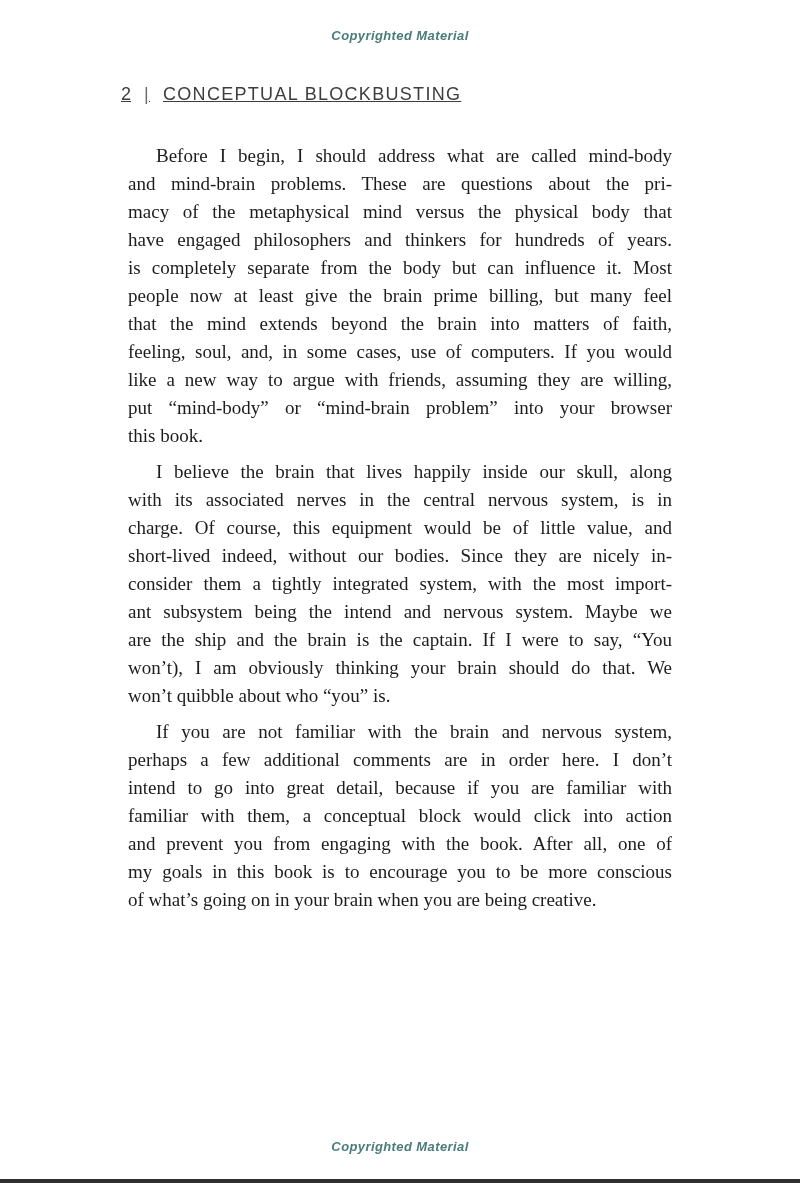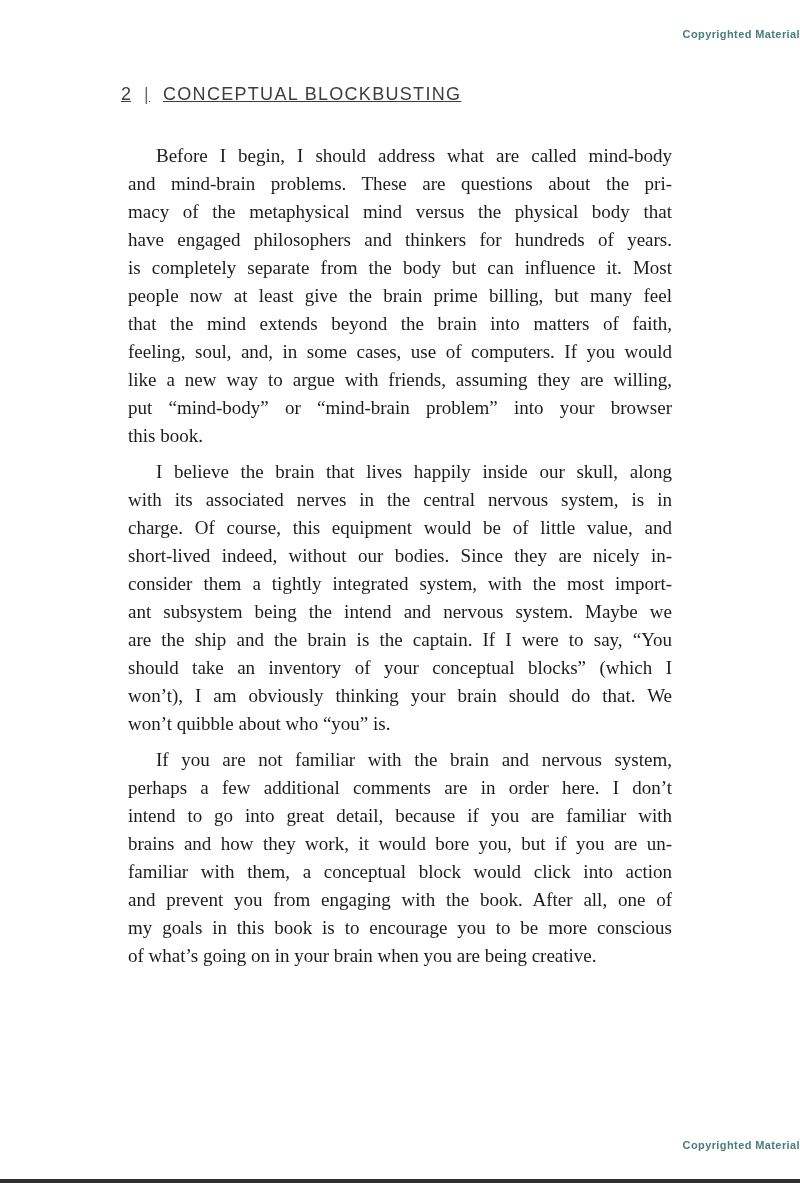--- a/index.html
+++ b/index.html
@@ -11,26 +11,27 @@
     height: 1183px;
     background: #ffffff;
     position: relative;
     font-family: "Liberation Serif", serif;
     overflow: hidden;
   }
   .copyright {
     position: absolute;
     left: 0;
     width: 100%;
-    text-align: right;
+    text-align: center;
     font-family: "Liberation Sans", sans-serif;
     font-weight: bold;
-    font-size: 11px;
+    font-size: 13px;
     letter-spacing: 0.4px;
     color: var(--copyright-color, #4a7c7c);
+    font-style: italic;
   }
   .copyright.top { top: 28px; }
   .copyright.bottom { top: 1139px; }
 
   .running-header {
     position: absolute;
     top: 84px;
     left: 121px;
     font-family: "Liberation Sans", sans-serif;
     font-size: 18px;
@@ -108,29 +109,27 @@
         <div class="line last">this book.</div>
       </div>
       <div class="paragraph">
         <div class="line first">I believe the brain that lives happily inside our skull, along</div>
         <div class="line">with its associated nerves in the central nervous system, is in</div>
         <div class="line">charge. Of course, this equipment would be of little value, and</div>
         <div class="line">short-lived indeed, without our bodies. Since they are nicely in-</div>
         <div class="line">consider them a tightly integrated system, with the most import-</div>
         <div class="line">ant subsystem being the intend and nervous system. Maybe we</div>
         <div class="line">are the ship and the brain is the captain. If I were to say, “You</div>
-        <div class="line">should take an inventory of your conceptual blocks” (which I</div>
         <div class="line">won’t), I am obviously thinking your brain should do that. We</div>
         <div class="line last">won’t quibble about who “you” is.</div>
       </div>
       <div class="paragraph">
         <div class="line first">If you are not familiar with the brain and nervous system,</div>
         <div class="line">perhaps a few additional comments are in order here. I don’t</div>
         <div class="line">intend to go into great detail, because if you are familiar with</div>
-        <div class="line">brains and how they work, it would bore you, but if you are un-</div>
         <div class="line">familiar with them, a conceptual block would click into action</div>
         <div class="line">and prevent you from engaging with the book. After all, one of</div>
         <div class="line">my goals in this book is to encourage you to be more conscious</div>
         <div class="line last">of what’s going on in your brain when you are being creative.</div>
       </div>
     </div>
 
   <div class="copyright bottom">Copyrighted Material</div>
 
   <div class="page-edge"></div>

